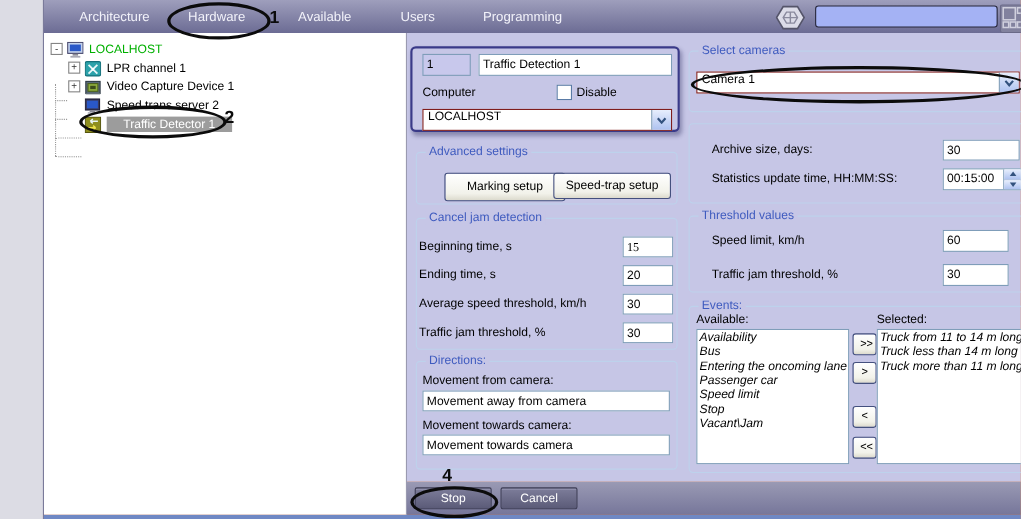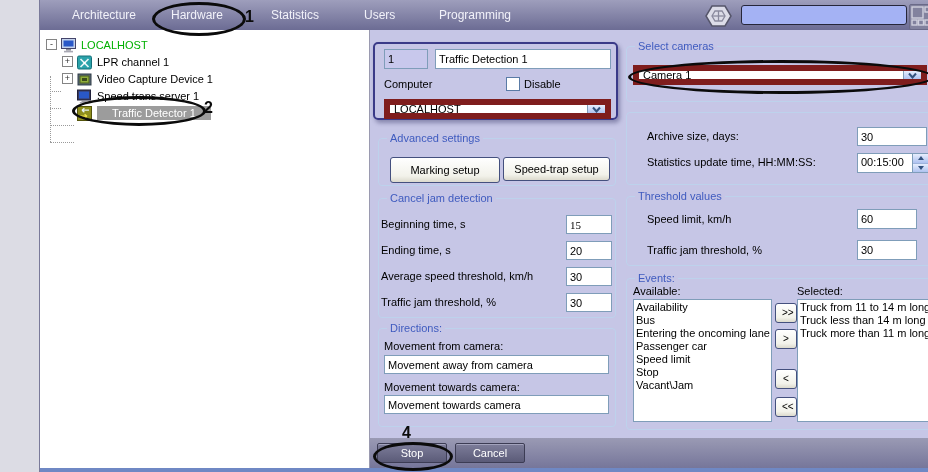--- a/index.html
+++ b/index.html
@@ -34,40 +34,40 @@
   
   .main-panel{position:absolute;left:330px;top:30px;width:598px;height:408px;background:#c6c6e6;}
   .gbox{position:absolute;border:1px solid #bdd2ec;border-radius:4px;box-sizing:border-box;}
   .gtitle{position:absolute;top:-7px;left:8px;background:#c6c6e6;padding:0 3px;
     color:#3f5bbf;font-size:11px;white-space:nowrap;}
   .idbox{position:absolute;left:333px;top:42px;width:245px;height:78px;border:2px solid #3a3a88;
     border-radius:5px;box-sizing:border-box;box-shadow:2px 3px 4px rgba(40,40,90,.4);}
   .xp-input{position:absolute;background:#fff;border:1px solid #7f9db9;box-sizing:border-box;
     font-family:inherit;font-size:11px;padding:0 3px;outline:none;color:#000;}
   .xp-input.dim{background:#c8c8ec;}
-  .xp-select{position:absolute;background:#fff;border:6px solid #7f1d1d;box-sizing:border-box;
-    display:flex;align-items:center;}
+  .xp-select{position:absolute;background:#fff;border:1px solid #7f1d1d;box-sizing:border-box;
+    display:flex;}
   .xp-select .val{flex:1;padding:0 4px;white-space:nowrap;overflow:hidden;}
   .xp-select .btn{width:17px;align-self:stretch;border-left:1px solid #7f9db9;
     background:linear-gradient(#e7eefd,#aec2f0);display:flex;align-items:center;justify-content:center;}
   .xp-btn{position:absolute;background:linear-gradient(#ffffff,#f2f2ea 75%,#dcdacd);
     border:1px solid #44507e;border-radius:3px;font-family:inherit;font-size:11px;
     color:#000;box-sizing:border-box;cursor:default;}
   .flabel{position:absolute;white-space:nowrap;}
   .flabel.r{}
   .xp-check{position:absolute;width:12px;height:12px;background:#fff;border:1px solid #5a7ba6;}
   .spin{position:absolute;display:flex;border:1px solid #7f9db9;box-sizing:border-box;background:#fff;}
   .spin .sval{flex:1;padding:0 3px;line-height:16px;}
   .spin .sbtns{width:15px;display:flex;flex-direction:column;border-left:1px solid #7f9db9;}
   .spin .sbtn{flex:1;background:linear-gradient(#e7eefd,#aec2f0);display:flex;align-items:center;justify-content:center;border-bottom:1px solid #9eb4dc;}
   .spin .sbtn:last-child{border-bottom:none;}
   .tri-up{width:0;height:0;border-left:3px solid transparent;border-right:3px solid transparent;border-bottom:4px solid #33527e;}
   .tri-dn{width:0;height:0;border-left:3px solid transparent;border-right:3px solid transparent;border-top:4px solid #33527e;}
   .listbox{position:absolute;background:#fff;border:1px solid #7f9db9;box-sizing:border-box;
-    overflow:hidden;padding:1px 2px;}
+    overflow:hidden;padding:1px 2px;font-style:italic;}
   .listbox .li{height:13px;line-height:13px;white-space:nowrap;}
   .xferbtn{position:absolute;width:22px;height:20px;font-size:10px;line-height:16px;text-align:center;}
   
   .bottom-bar{position:absolute;left:330px;top:438px;width:598px;height:30px;
     background:linear-gradient(#9a9ab4,#76769a);}
   .dark-btn{position:absolute;top:5px;width:70px;height:20px;color:#fff;font-family:inherit;
     font-size:11px;background:linear-gradient(#7d7d9a,#5b5b78);border:1px solid #3c3c54;
     border-radius:2px;box-shadow:inset 0 1px 0 #a2a2bc;cursor:default;box-sizing:border-box;}
   .window-strip{position:absolute;left:0;top:468px;width:928px;height:4px;background:#6f88c4;}
   
@@ -75,21 +75,21 @@
   .ann-num{position:absolute;font-weight:bold;font-size:16px;color:#0b0b0b;pointer-events:none;}
 </style>
 </head>
 <body>
 
 <div class="screen">
 
   <div class="menubar">
     <div class="menu-item" style="left:32px">Architecture</div>
     <div class="menu-item" style="left:131px">Hardware</div>
-    <div class="menu-item" style="left:231px">Statistics</div>
+    <div class="menu-item" style="left:231px">Available</div>
     <div class="menu-item" style="left:324px">Users</div>
     <div class="menu-item" style="left:399px">Programming</div>
 
     <div class="logo">
       <svg width="27" height="24" viewBox="0 0 27 24">
         <polygon points="7,2 20,2 26,12 20,22 7,22 1,12" fill="#dcdce8" stroke="#55556a" stroke-width="1.5"></polygon>
         <polygon points="10,7 17,7 20,12 17,17 10,17 7,12" fill="none" stroke="#8a8a9e" stroke-width="1.3"></polygon>
         <line x1="13.5" y1="7" x2="13.5" y2="17" stroke="#8a8a9e" stroke-width="1.3"></line>
         <line x1="7" y1="12" x2="20" y2="12" stroke="#8a8a9e" stroke-width="1.3"></line>
       </svg>
@@ -162,21 +162,21 @@
     <div class="tree-row child">
       <span class="exp-spacer"></span>
       <span class="ticon">
         <svg width="15" height="15" viewBox="0 0 15 15">
           <rect x="0.5" y="1" width="13" height="10" fill="#3a3a5c" stroke="#20203a"></rect>
           <rect x="2" y="2.5" width="10" height="7" fill="#2a58c8"></rect>
           <rect x="4.5" y="11.4" width="5" height="1.4" fill="#8a8a96"></rect>
           <rect x="2.8" y="13" width="8.5" height="1.4" fill="#a8a8b4"></rect>
         </svg>
       </span>
-      <span class="tlabel">Speed trans server 1</span>
+      <span class="tlabel">Speed trans server 2</span>
     </div>
 
     <div class="tree-row child">
       <span class="exp-spacer"></span>
       <span class="ticon">
         <svg width="15" height="15" viewBox="0 0 15 15">
           <rect x="0.5" y="0.5" width="14" height="14" fill="#8e8e1e" stroke="#55550c"></rect>
           <path d="M12 4.2 H5 M5 4.2 l2.4 -2 M5 4.2 l2.4 2" stroke="#e8f4f4" stroke-width="1.3" fill="none"></path>
           <path d="M3 10.2 H10 M10 10.2 l-2.4 -2 M10 10.2 l-2.4 2" stroke="#f0e44a" stroke-width="1.3" fill="none"></path>
         </svg>
@@ -210,21 +210,21 @@
       <span class="btn">
         <svg width="9" height="7" viewBox="0 0 9 7">
             <path d="M1 1.5 L4.5 5.5 L8 1.5" fill="none" stroke="#33527e" stroke-width="2"></path>
           </svg>
       </span>
     </div>
   </div>
 
   <div class="gbox" style="left:338px;top:138px;width:238px;height:48px">
     <span class="gtitle">Advanced settings</span>
-    <button class="xp-btn" style="left:11px;top:18px;width:110px;height:26px">Marking setup</button>
+    <button class="xp-btn" style="left:25px;top:18px;width:110px;height:26px">Marking setup</button>
     <button class="xp-btn" style="left:124px;top:18px;width:107px;height:24px">Speed-trap setup</button>
   </div>
 
   <div class="gbox" style="left:586px;top:112px;width:334px;height:73px">
     <span class="flabel r" style="left:20px;top:17px;width:206px">Archive size, days:</span>
     <input class="xp-input" style="left: 230px; top: 14px; width: 70px; height: 19px;" value="30">
     <span class="flabel r" style="left:20px;top:43px;width:206px">Statistics update time, HH:MM:SS:</span>
     <div class="spin" style="left:230px;top:40px;width:72px;height:20px">
       <span class="sval">00:15:00</span>
       <span class="sbtns">

